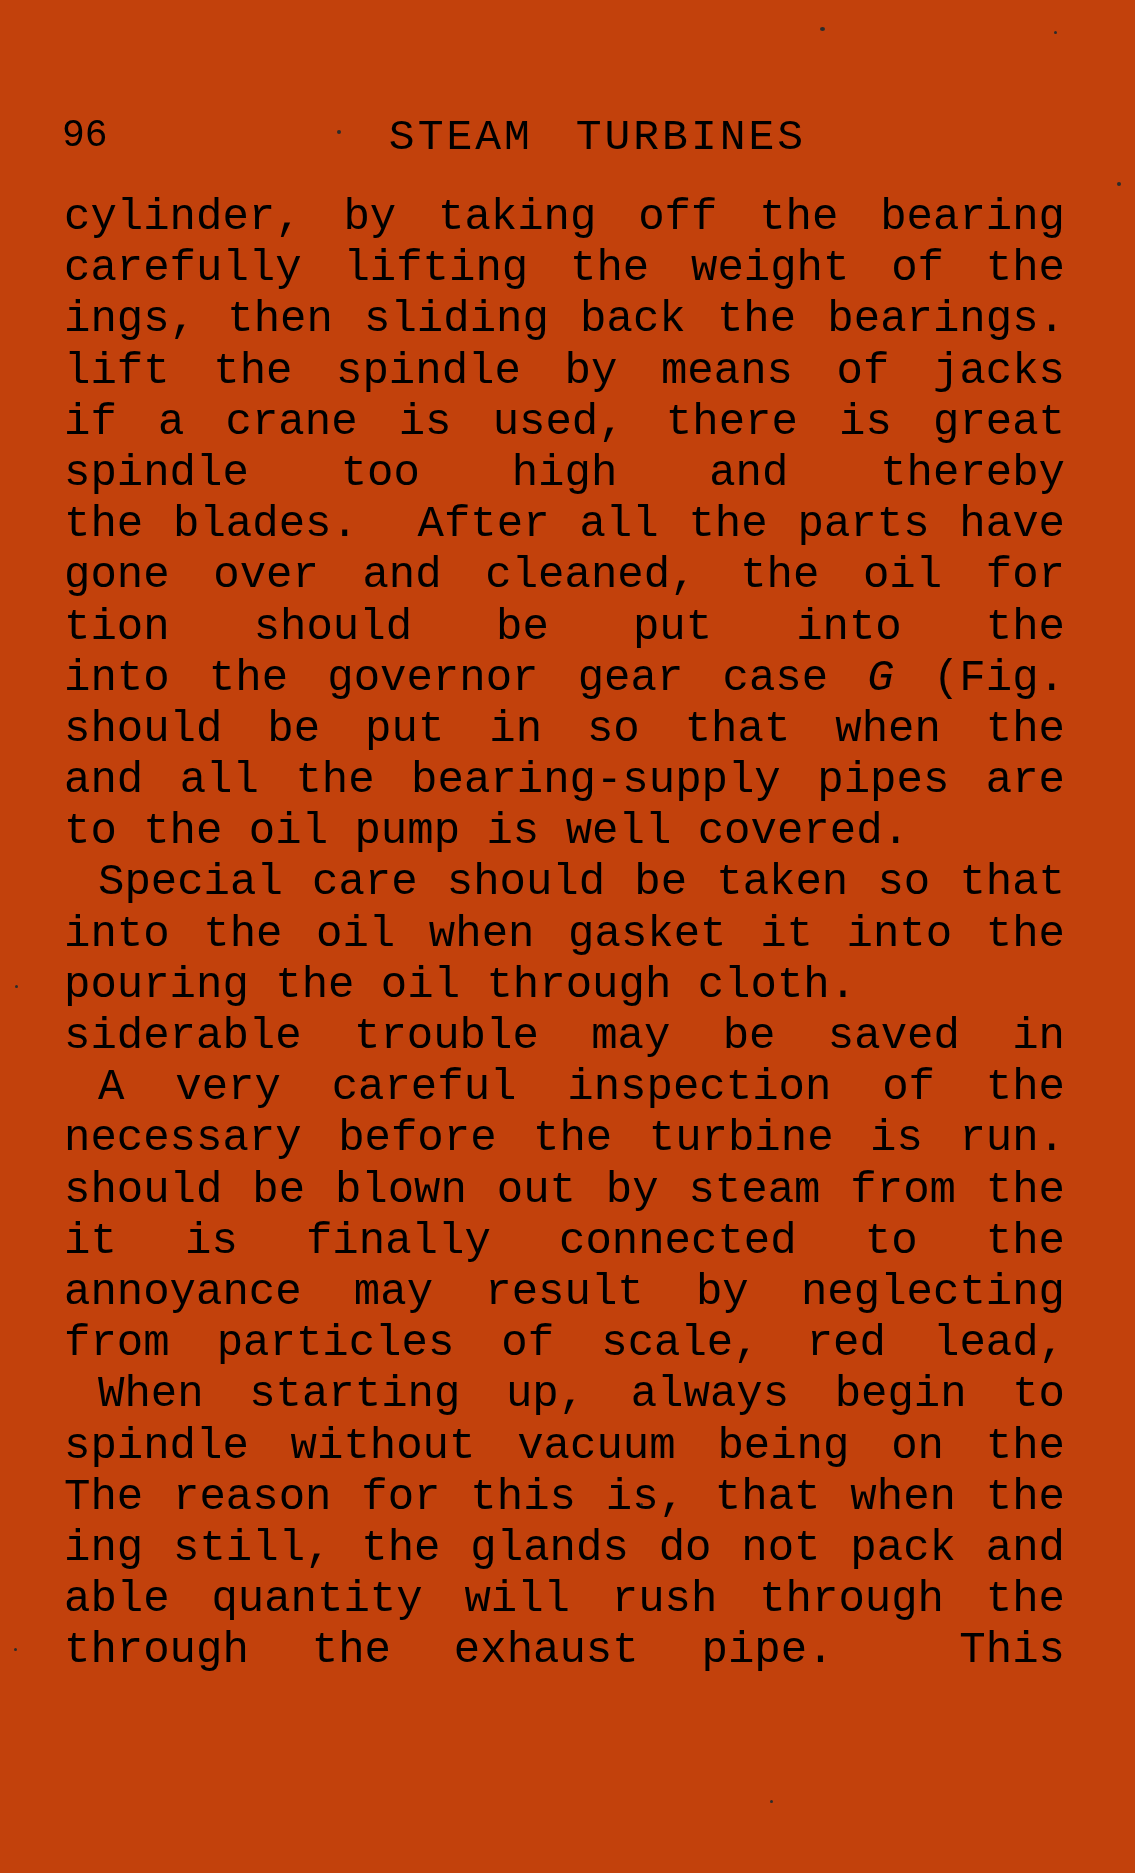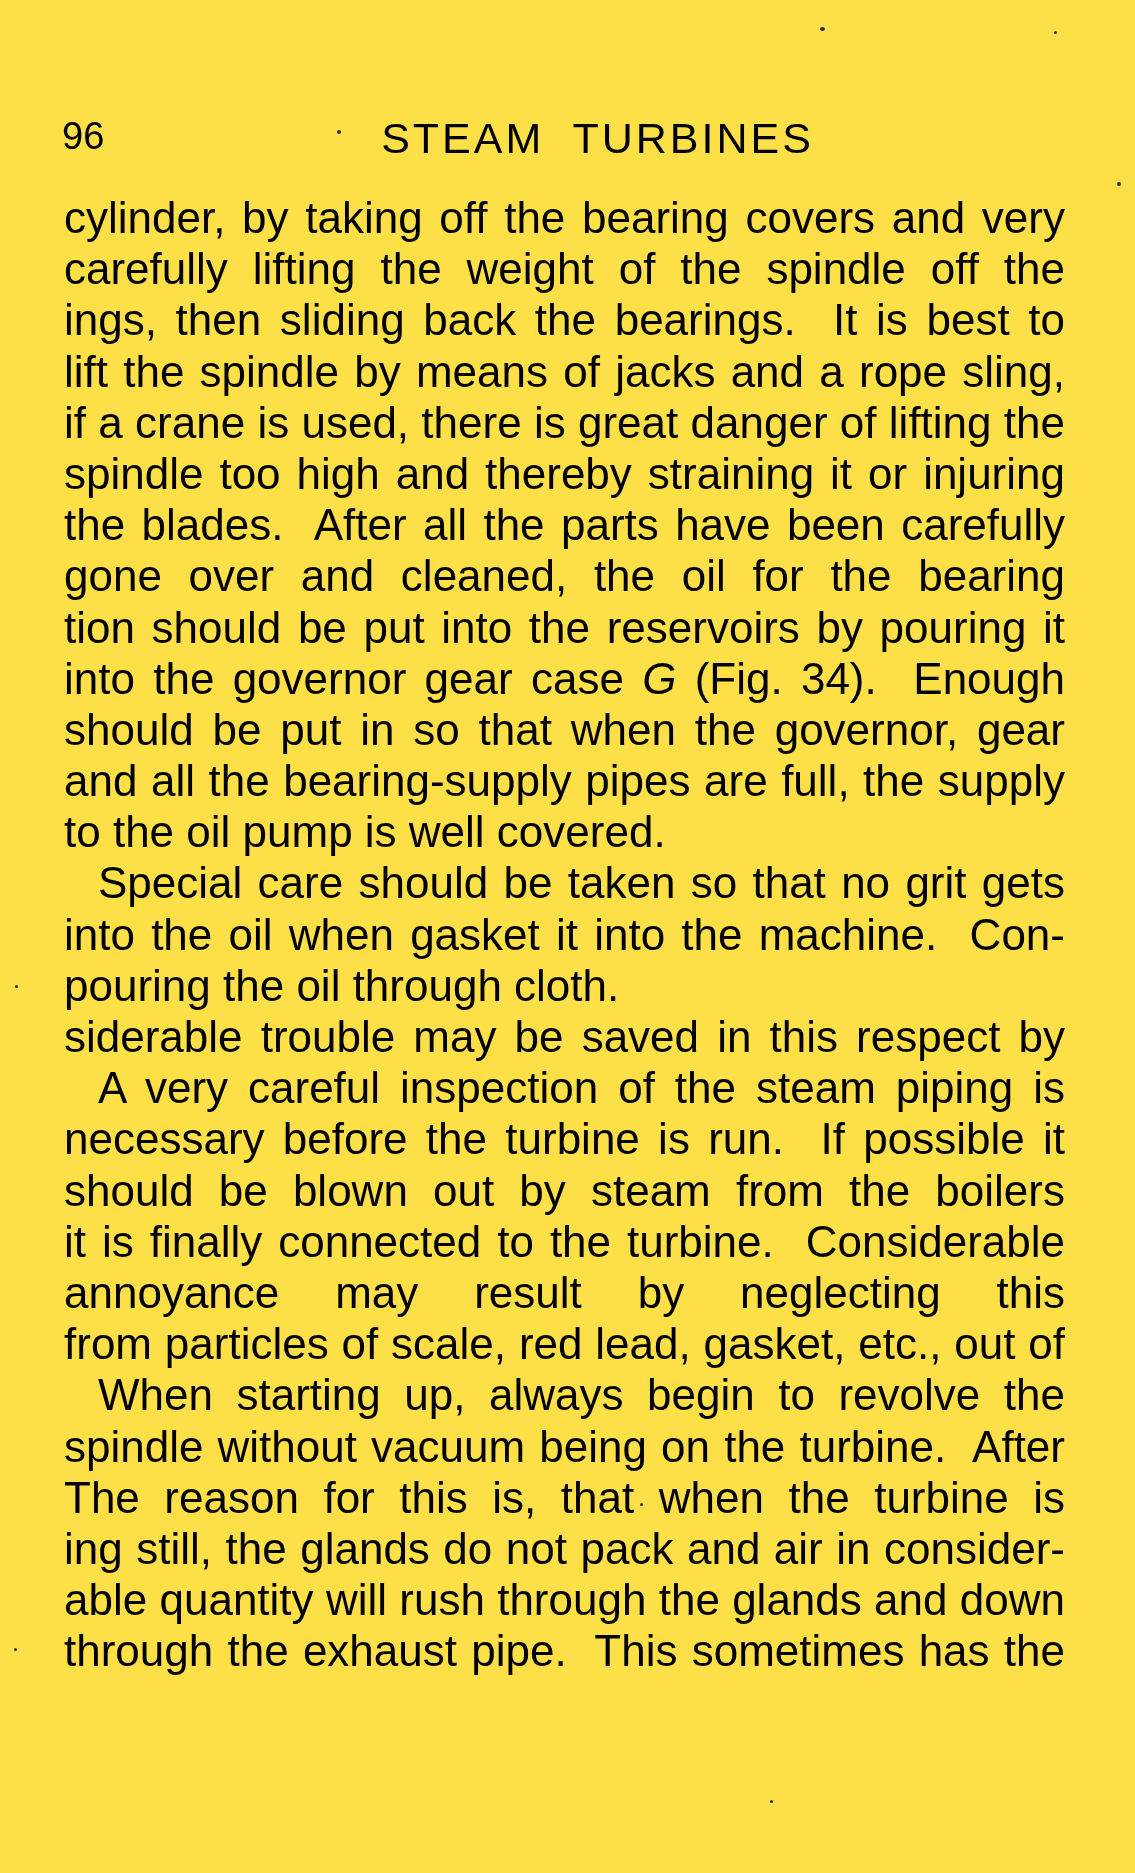--- a/index.html
+++ b/index.html
@@ -4,23 +4,23 @@
 <style>
   html, body {
     margin: 0;
     padding: 0;
     background: #ffffff;
   }
   .page {
     position: relative;
     width: 1135px;
     height: 1873px;
-    background: #fde047;
+    background: #c2410c;
     overflow: hidden;
-    font-family: Liberation Sans, sans-serif;
+    font-family: Liberation Mono, monospace;
     color: #000000;
   }
   .page-header {
     position: absolute;
     left: 0;
     top: 0;
     width: 100%;
     height: 180px;
   }
   .page-number {

